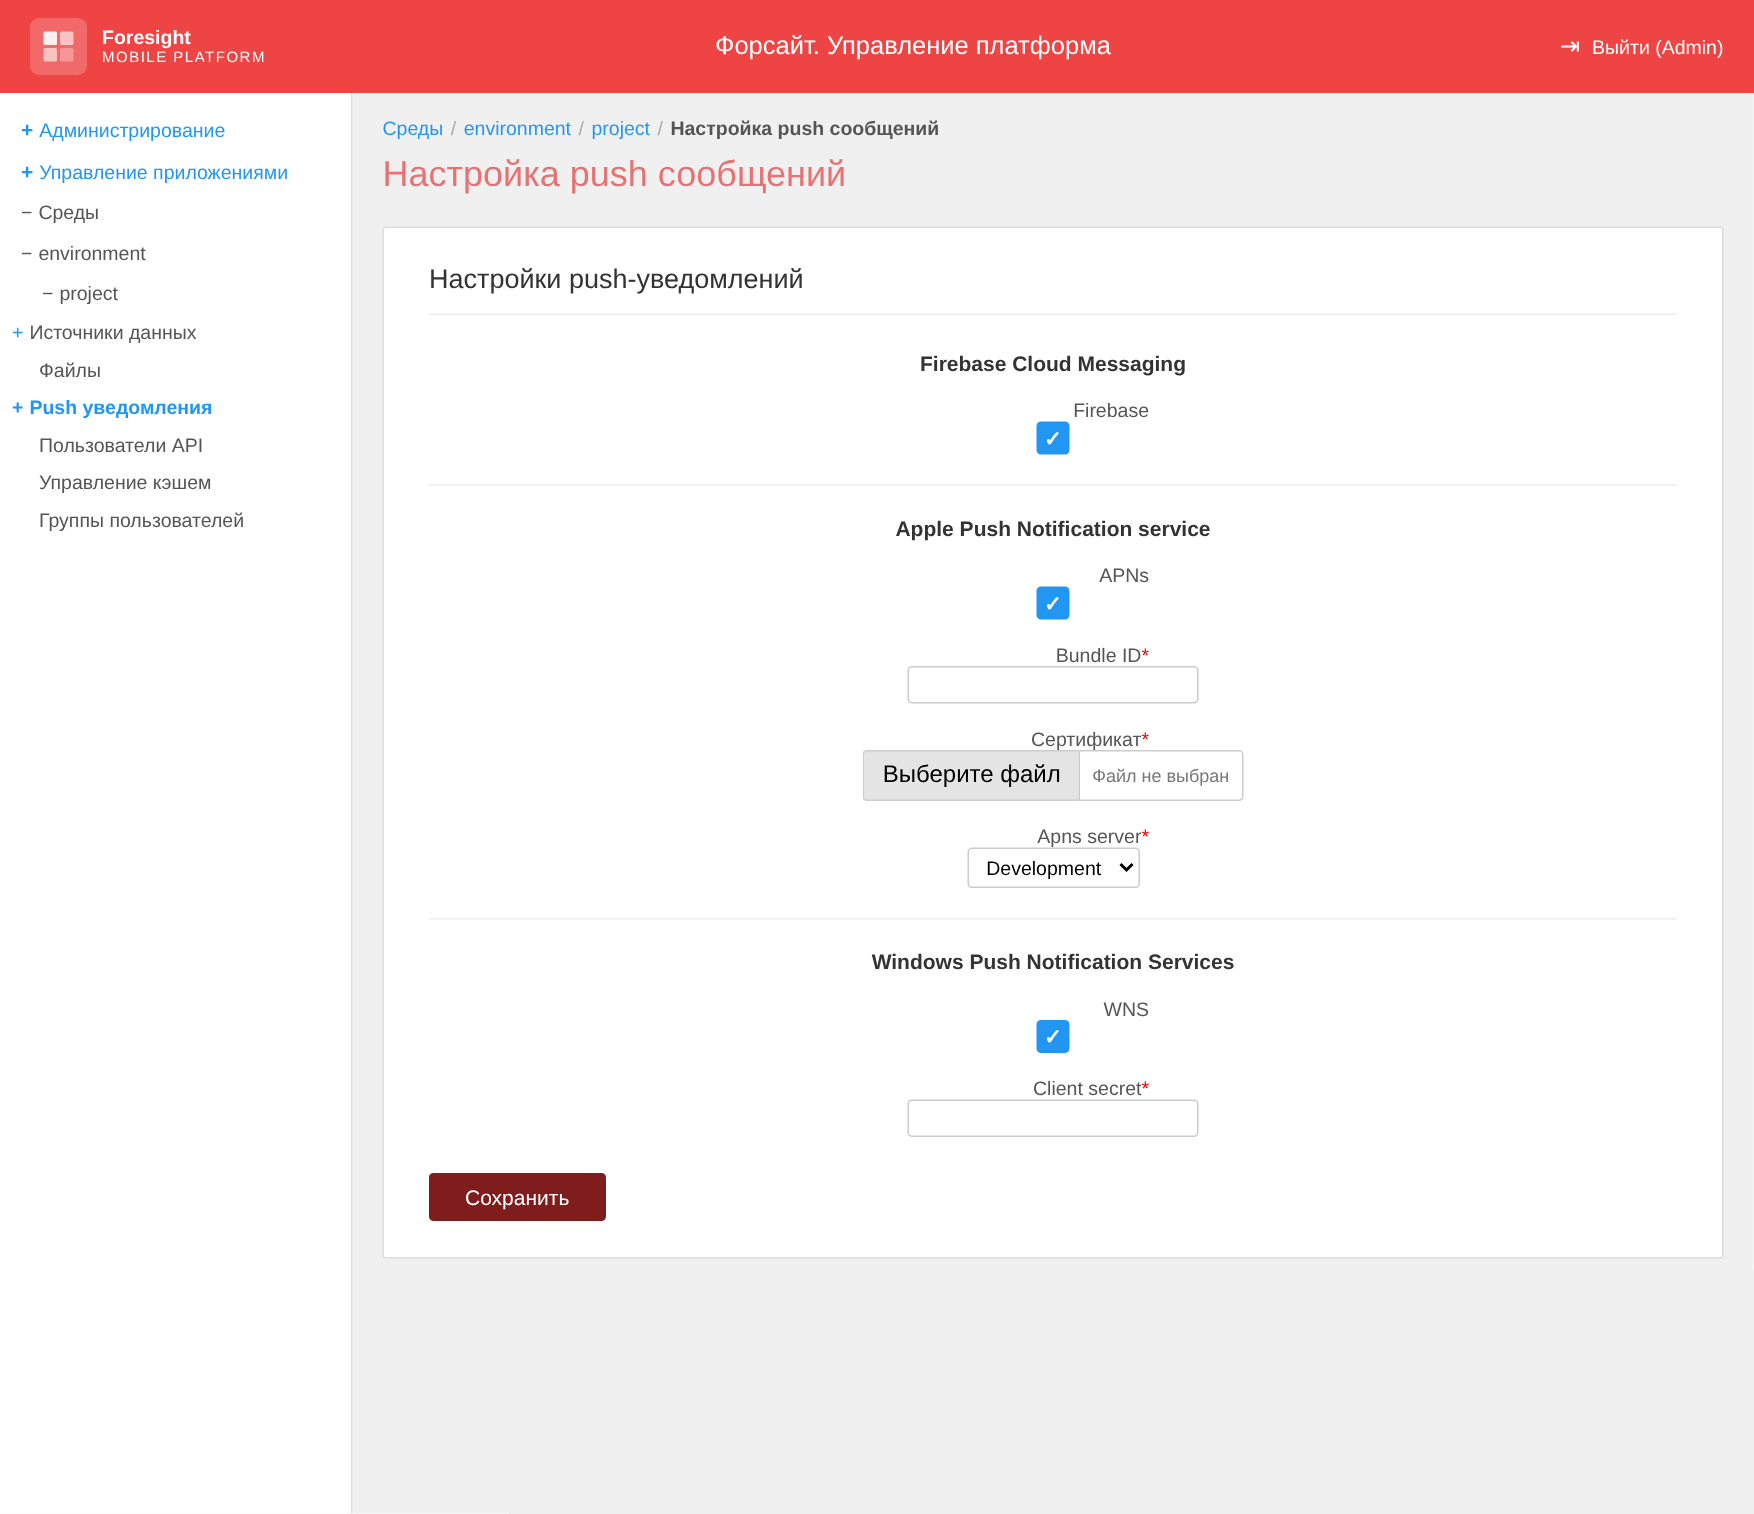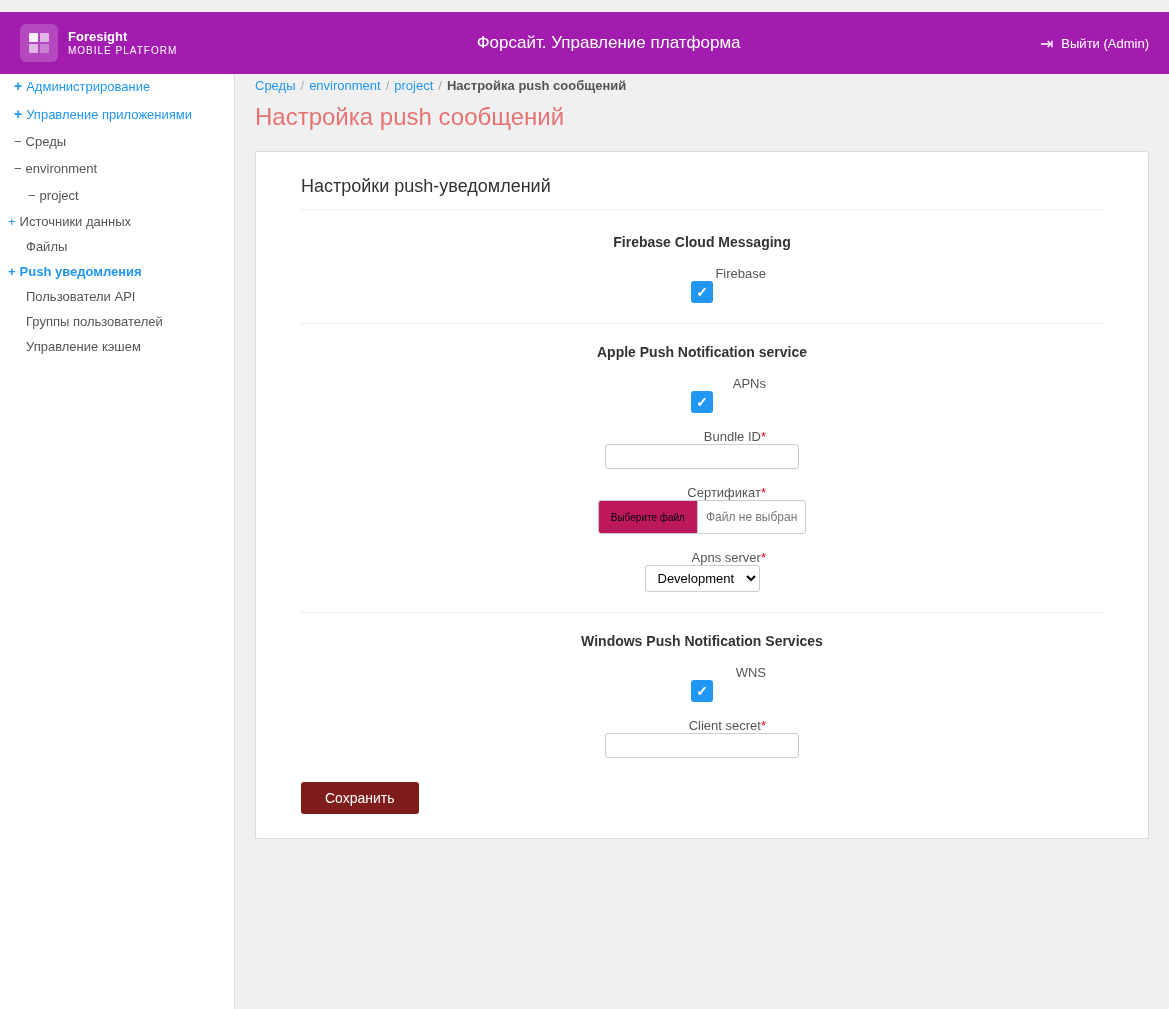--- a/index.html
+++ b/index.html
@@ -1,27 +1,27 @@
 <!DOCTYPE html>
 <html><head>
   <meta charset="utf-8">
   <style>
     * { box-sizing: border-box; margin: 0; padding: 0; }
     body { font-family: Arial, sans-serif; font-size: 13px; background: #f0f0f0; color: #333; }
 
     
     .header {
-      background: #a21caf;
+      background: #ef4444;
       height: 62px;
       display: flex;
       align-items: center;
       justify-content: space-between;
       padding: 0 20px;
       position: fixed;
-      top: 12px; left: 0; right: 0;
+      top: 0; left: 0; right: 0;
       z-index: 100;
     }
     .header-logo {
       display: flex;
       align-items: center;
       gap: 10px;
     }
     .logo-icon {
       width: 38px;
       height: 38px;
@@ -128,21 +128,21 @@
       color: #e57373;
       font-weight: normal;
       margin-bottom: 20px;
     }
 
     
     .form-card {
       background: white;
       border: 1px solid #ddd;
       border-radius: 2px;
-      padding: 24px 45px;
+      padding: 24px 30px;
       max-width: 900px;
     }
     .form-card-title {
       font-size: 18px;
       font-weight: normal;
       color: #333;
       margin-bottom: 24px;
       padding-bottom: 12px;
       border-bottom: 1px solid #eee;
     }
@@ -204,26 +204,26 @@
     }
 
     
     .file-input-row {
       display: flex;
       align-items: center;
       gap: 0;
       flex: 1;
     }
     .file-btn {
-      background: #be185d;
+      background: #e5e5e5;
       border: 1px solid #ccc;
       border-right: none;
       padding: 5px 12px;
       cursor: pointer;
-      font-size: 10px;
+      font-size: 16px;
       height: 34px;
       border-radius: 3px 0 0 3px;
       white-space: nowrap;
     }
     .file-text {
       flex: 1;
       border: 1px solid #ccc;
       height: 34px;
       padding: 5px 8px;
       font-size: 12px;
@@ -324,25 +324,25 @@
     <div class="tree-node tree-level-3 active">
       <span class="plus" style="color:#2196f3;">+</span>
       <span style="color:#2196f3;font-weight:bold;">Push уведомления</span>
     </div>
     <div class="tree-node tree-level-3">
       <span style="width:14px;display:inline-block;"></span>
       <span>Пользователи API</span>
     </div>
     <div class="tree-node tree-level-3">
       <span style="width:14px;display:inline-block;"></span>
-      <span>Группы пользователей</span>
+      <span>Управление кэшем</span>
     </div>
     <div class="tree-node tree-level-3">
       <span style="width:14px;display:inline-block;"></span>
-      <span>Управление кэшем</span>
+      <span>Группы пользователей</span>
     </div>
   </aside>
 
   <main class="main">
 
     <nav class="breadcrumb">
       <span class="bc-item">Среды</span>
       <span class="bc-sep">/</span>
       <span class="bc-item">environment</span>
       <span class="bc-sep">/</span>

